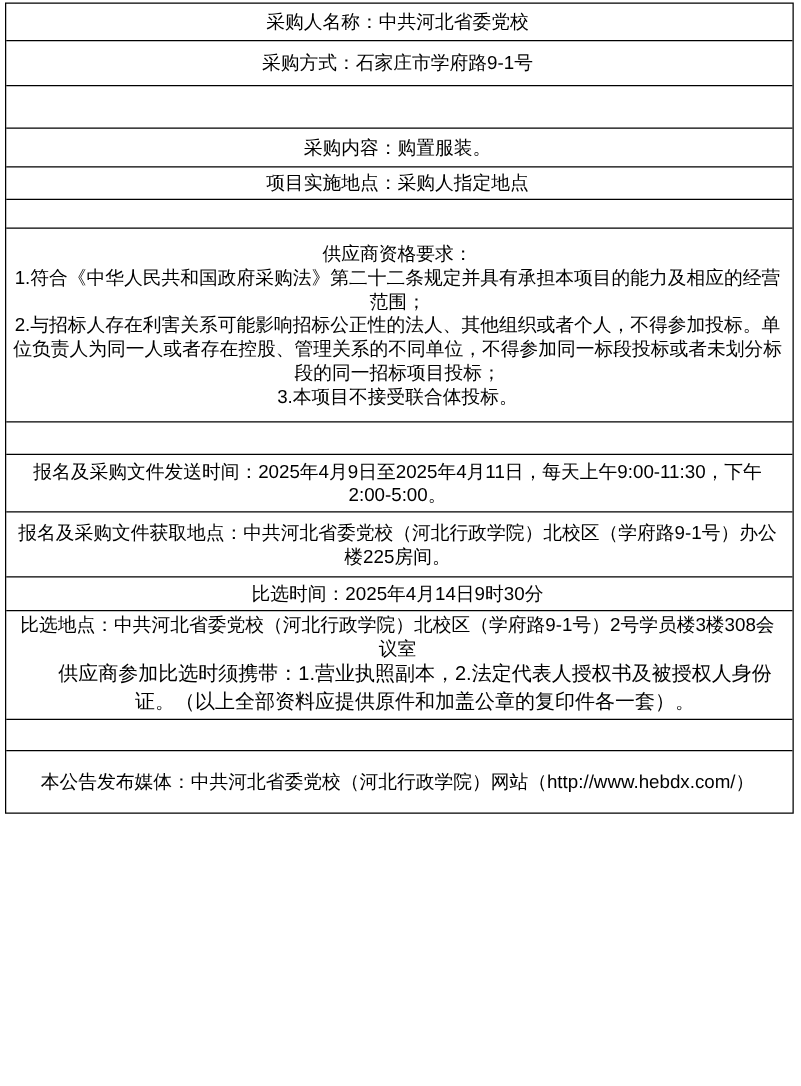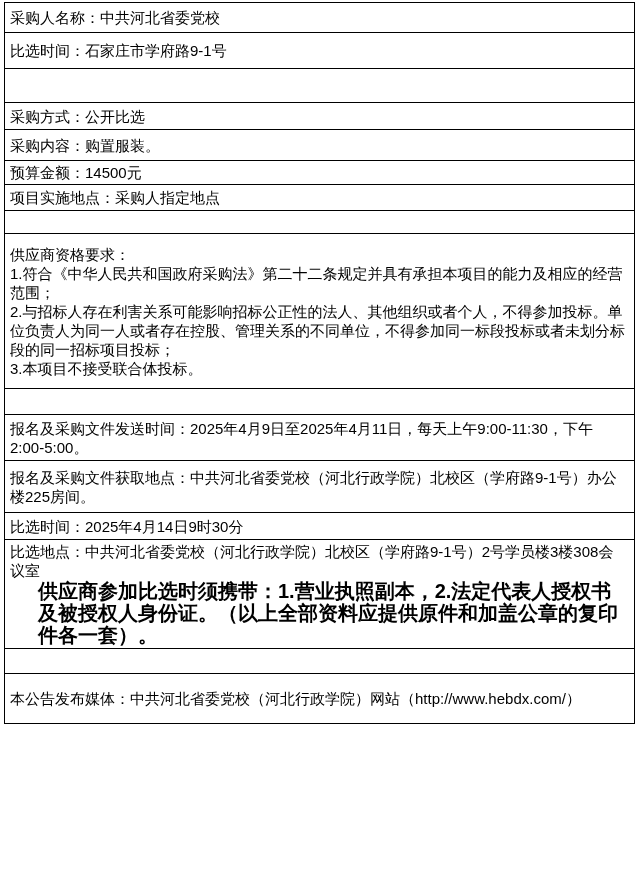--- a/index.html
+++ b/index.html
@@ -31,55 +31,50 @@
   }
   .row:last-child {
     border-bottom: none;
   }
   .cell-text {
     font-size: 15px;
     line-height: 19px;
     color: #000000;
     white-space: pre-wrap;
     overflow-wrap: break-word;
+    text-align: center;
   }
   .bold-note {
-    font-weight: bold;
-    font-size: 20px;
+    font-weight: normal;
+    font-size: 16px;
     line-height: 22px;
     margin-left: 28px;
   }
 </style>
 </head>
 <body>
 
 <div class="doc-table">
 
   <div class="row" style="min-height:30px">
     <div class="cell-text">采购人名称：中共河北省委党校</div>
   </div>
 
   <div class="row" style="min-height:36px">
-    <div class="cell-text">比选时间：石家庄市学府路9-1号</div>
+    <div class="cell-text">采购方式：石家庄市学府路9-1号</div>
   </div>
 
 
   <div class="row" style="min-height:34px"></div>
 
-  <div class="row" style="min-height:27px">
-    <div class="cell-text">采购方式：公开比选</div>
-  </div>
 
   <div class="row" style="min-height:31px">
     <div class="cell-text">采购内容：购置服装。</div>
   </div>
 
-  <div class="row" style="min-height:24px">
-    <div class="cell-text">预算金额：14500元</div>
-  </div>
 
   <div class="row" style="min-height:26px">
     <div class="cell-text">项目实施地点：采购人指定地点</div>
   </div>
 
   <div class="row" style="min-height:23px"></div>
 
   <div class="row" style="min-height:155px">
     <div class="cell-text">供应商资格要求：
 1.符合《中华人民共和国政府采购法》第二十二条规定并具有承担本项目的能力及相应的经营范围；

